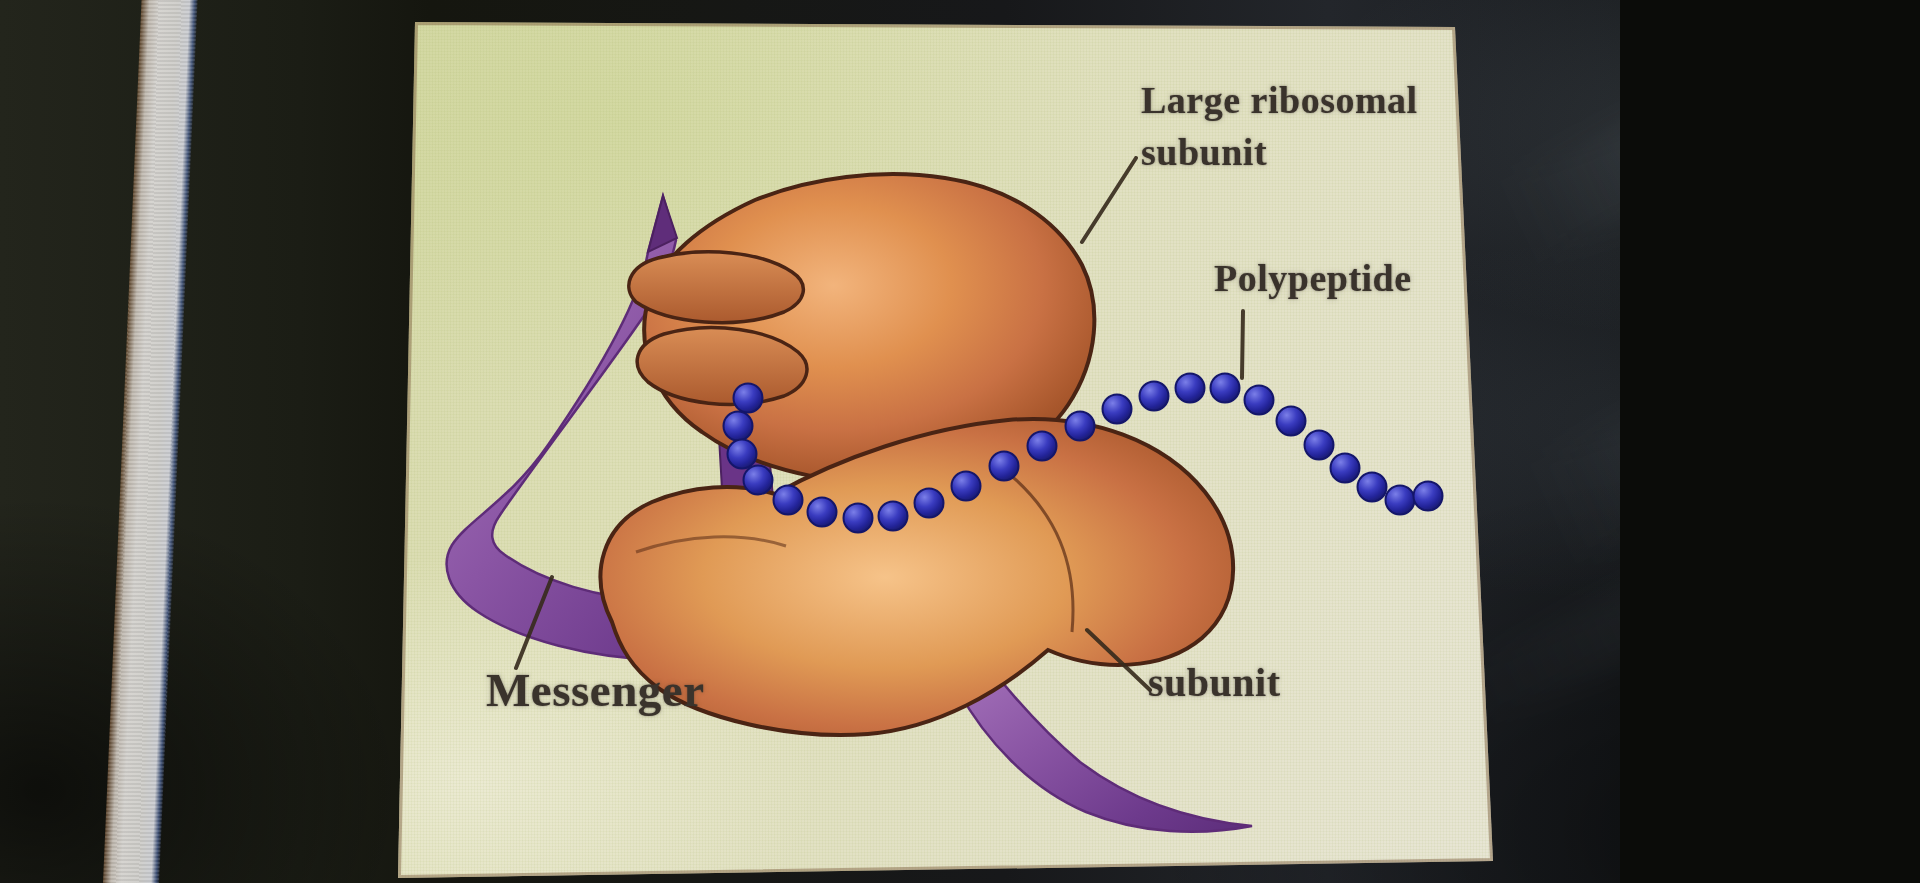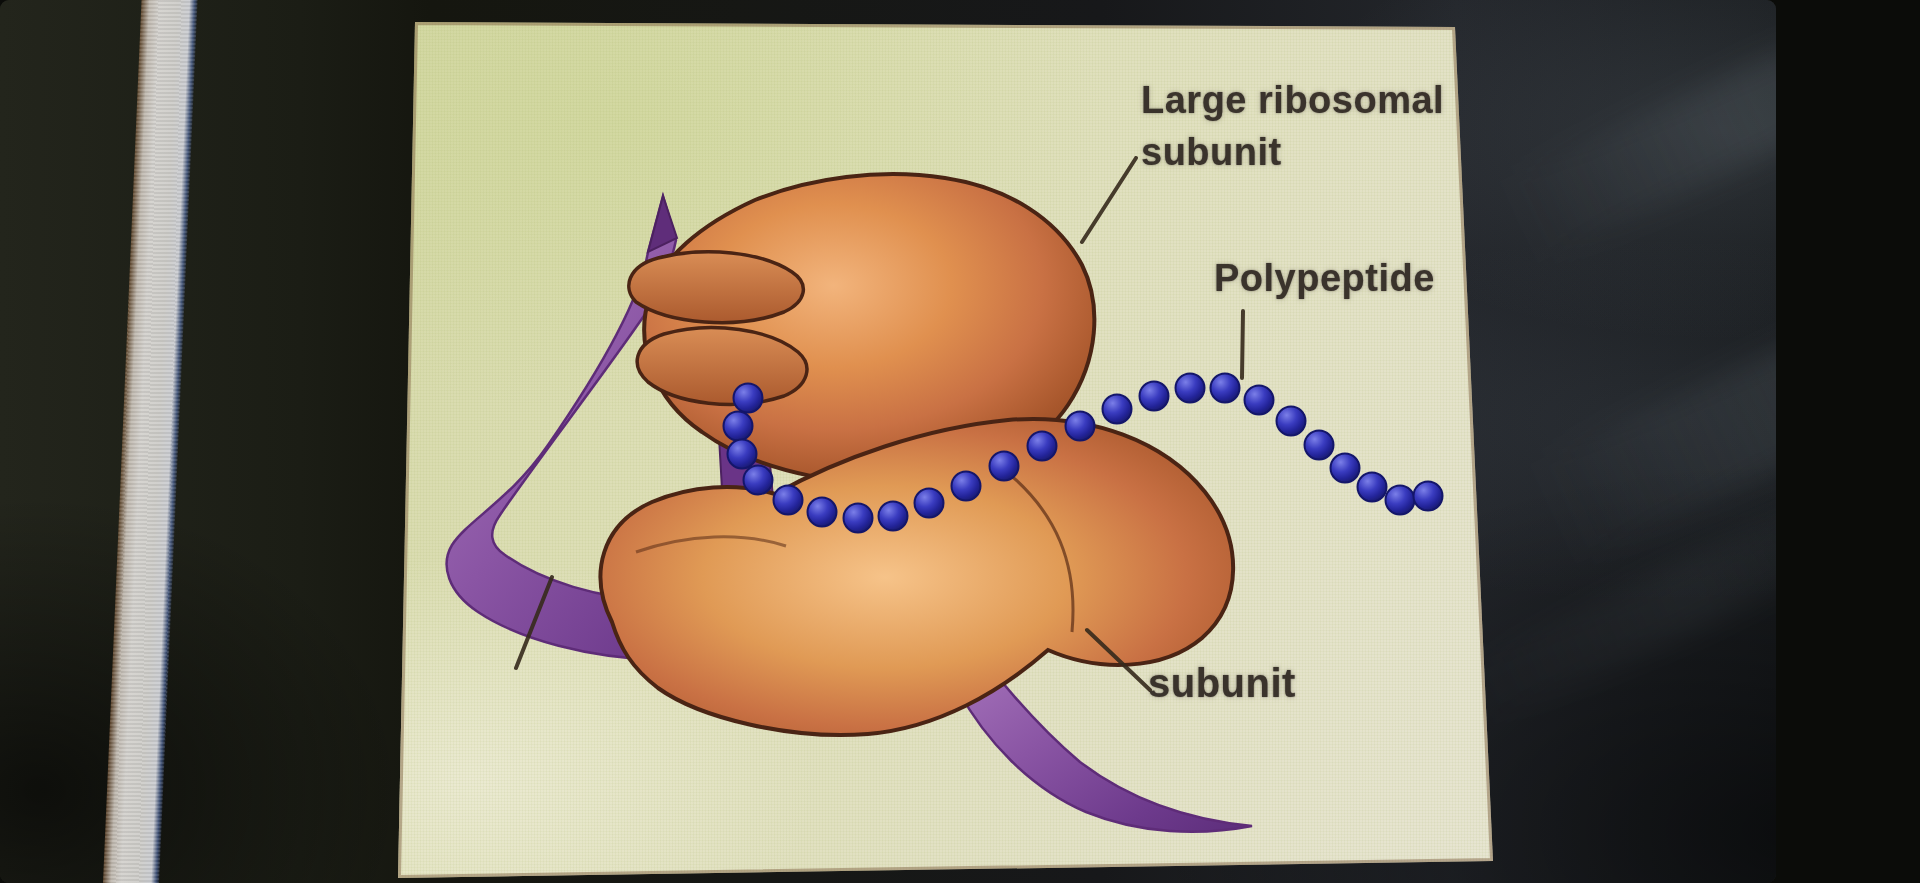--- a/index.html
+++ b/index.html
@@ -1,18 +1,18 @@
 <!DOCTYPE html>
 <html><head>
 <meta charset="utf-8">
 <style>
   html,body{margin:0;padding:0;background:#0b0c09;}
-  .screen{position:relative;width:1776px;height:883px;overflow:hidden;
-    font-family:Liberation Sans, sans-serif;
-    background:#15160f;border-radius:9px;}
+  .screen{position:relative;width:1620px;height:883px;overflow:hidden;
+    font-family:Liberation Serif, serif;
+    background:#15160f;}
 
   
   .bg{position:absolute;inset:0;
     background:
       radial-gradient(620px 300px at 1720px 130px, rgba(140,155,165,.16), transparent 70%),
       radial-gradient(700px 260px at 1650px 420px, rgba(120,135,150,.10), transparent 70%),
       radial-gradient(900px 520px at 1800px 830px, rgba(0,0,0,.55), transparent 72%),
       radial-gradient(520px 420px at 40px 790px, rgba(0,0,0,.6), transparent 70%),
       linear-gradient(90deg,#23251c 0,#1b1d15 300px,#15160f 430px,#17181a 62%,#23262b 82%,#191c1f 100%);}
   .streak{position:absolute;background:linear-gradient(90deg,transparent,rgba(165,180,190,.12),transparent);
@@ -175,19 +175,20 @@
     <div class="fig-label lbl-large">
       <span>Large ribosomal</span>
       <span>subunit</span>
     </div>
 
     <div class="fig-label lbl-poly">
       <span>Polypeptide</span>
     </div>
 
     <div class="fig-label lbl-mrna">
+      <span>Messenger</span>
     </div>
 
     <div class="fig-label lbl-small">
       <span>subunit</span>
     </div>
   </div>
 </div>
 
 </body></html>

